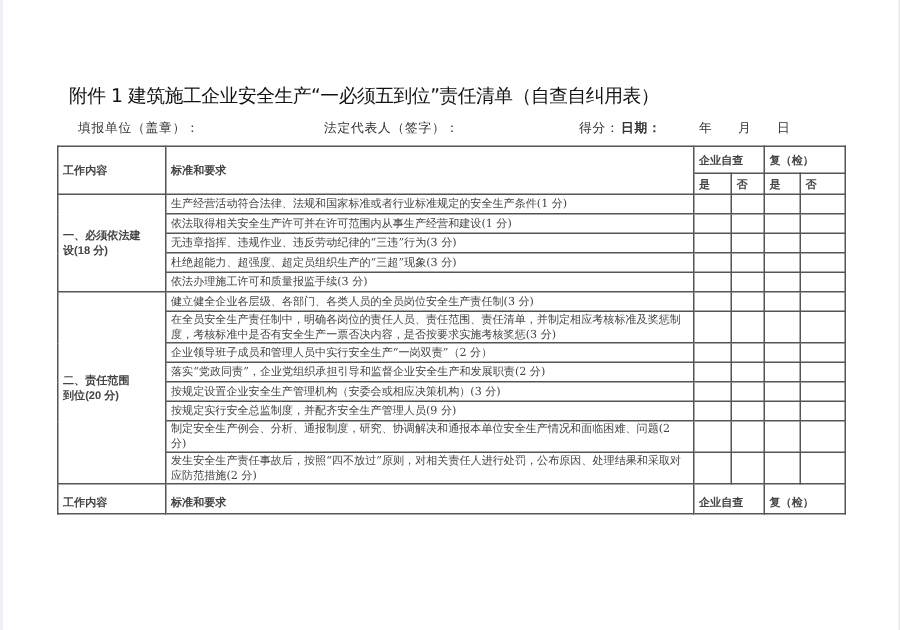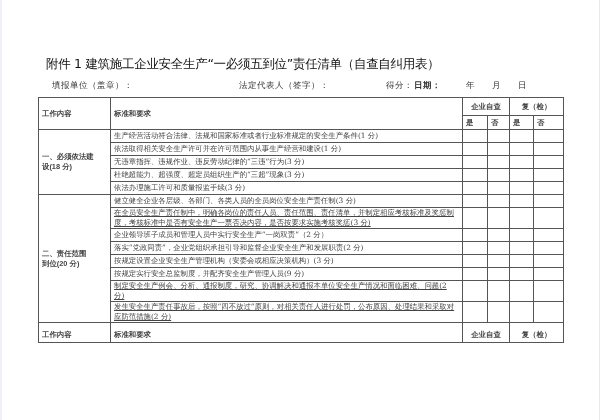--- a/index.html
+++ b/index.html
@@ -17,40 +17,40 @@
   .meta { position: absolute; top: 80px; font-size: 8.5px; color: #333; white-space: nowrap; letter-spacing: 0.5px; }
   table.main {
     position: absolute; left: 38px; top: 97px; width: 525px;
     border-collapse: collapse; table-layout: fixed;
   }
   table.main td {
     border: 1px solid #555; padding: 0 3px; font-size: 7.4px; color: #444;
     vertical-align: middle; line-height: 10px; overflow: hidden;
   }
   .hdr { font-weight: bold; color: #111; font-size: 7.8px; }
-  .hdr-center { text-align: center; }
+  .hdr-center { text-align: left; }
   .cat {
     font-family: Liberation Sans, sans-serif; font-weight: bold; font-size: 9.6px; color: #111;
     line-height: 24px; padding-left: 3px !important;
   }
   .row1 td { height: 12px; }
-  .row2 td { height: 20px; text-decoration: underline; }
+  .row2 td { height: 20px; }
   .check { padding: 0 !important; }
   table.main tr.foot td { border-bottom: 1px solid #555; }
 </style>
 </head>
 <body>
 
 <div class="edge-left"></div>
 <div class="edge-right"></div>
 
 <div class="title">附件 1 建筑施工企业安全生产“一必须五到位”责任清单（自查自纠用表）</div>
 
 <div class="meta" style="left:52px;font-family:Liberation Mono, monospace;">填报单位（盖章）：</div>
-<div class="meta" style="left:239px;">法定代表人（签字）：</div>
+<div class="meta" style="left:216px;">法定代表人（签字）：</div>
 <div class="meta" style="left:386px;">得分：</div>
 <div class="meta" style="left:414px;font-weight:bold;">日期：</div>
 <div class="meta" style="left:466px;">年</div>
 <div class="meta" style="left:492px;">月</div>
 <div class="meta" style="left:518px;">日</div>
 
 <table class="main">
   <colgroup>
     <col style="width:72px">
     <col style="width:352px">

